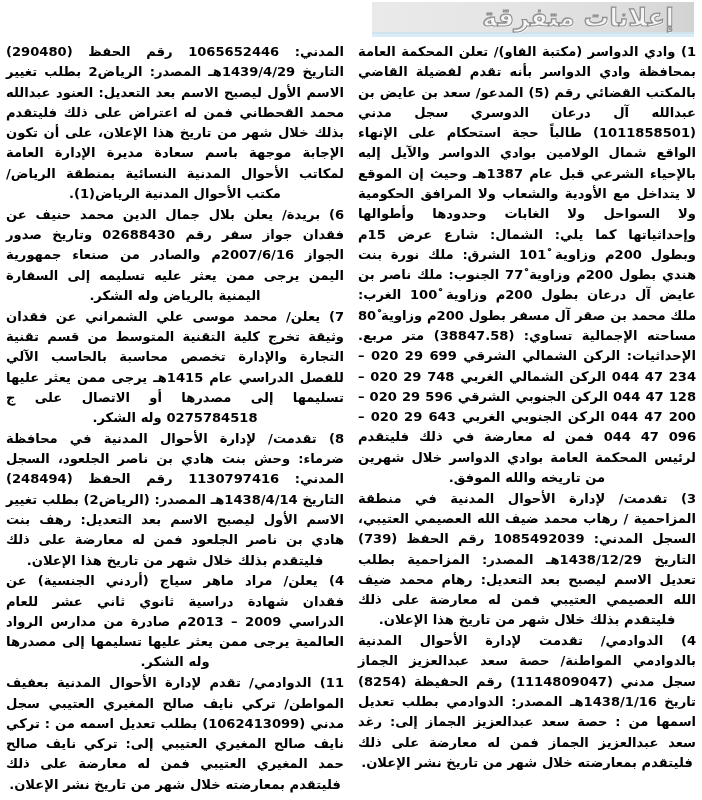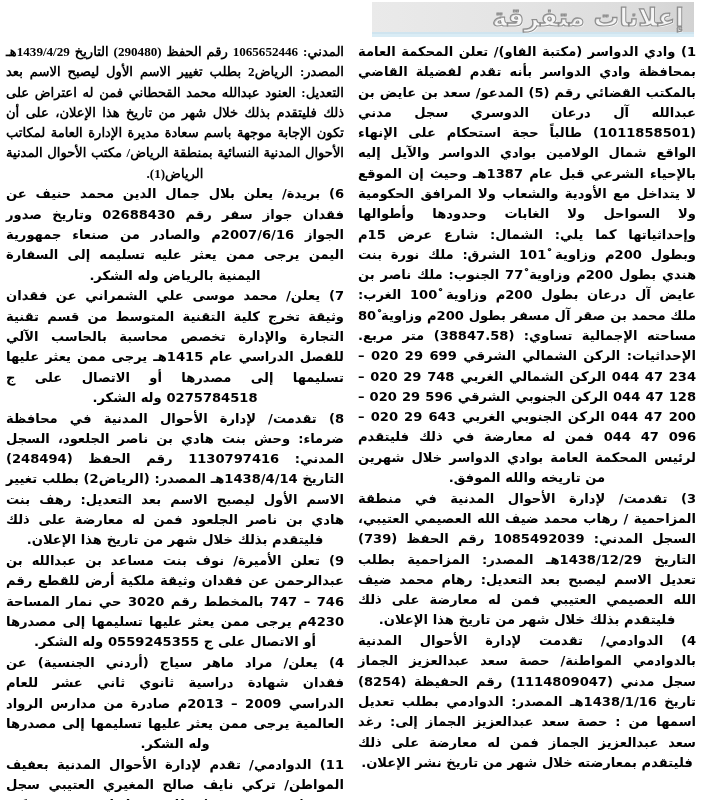--- a/index.html
+++ b/index.html
@@ -30,21 +30,21 @@
     top: 2px;
     right: 0;
     width: 322px;
     height: 32px;
     background: linear-gradient(to left, #d2d2d2 0%, #dcdcdc 18%, #e4e4e4 55%, #eaeaea 100%);
     border-bottom: 2px solid #cfe4ef;
     box-sizing: border-box;
     display: flex;
     align-items: center;
     justify-content: flex-start;
-    padding-right: 12px;
+    padding-right: 22px;
   }
   .banner-title {
     font-family: "DejaVu Sans", "Liberation Sans", sans-serif;
     font-size: 25px;
     font-weight: 700;
     letter-spacing: 0.5px;
     color: transparent;
     -webkit-text-stroke: 1.1px #8d8d8d;
     text-shadow:
        1px 1px 0 rgba(255,255,255,0.85),
@@ -82,21 +82,20 @@
     font-size: 13.1px;
     line-height: 1.55;
     text-align: justify;
     text-align-last: center;
     margin: 0 0 0.5px 0;
     word-spacing: 0.2px;
     font-weight: 600;
   }
   .ad.cont {
     text-indent: 0;
-    font-family: Liberation Serif, serif;
   }
   .num {
     font-weight: 600;
     unicode-bidi: isolate;
   }
 </style>
 </head>
 <body>
 
 <div class="banner-wrap">
@@ -135,24 +134,20 @@
     </p>
     <p class="ad">
       <span class="num">7)</span>
       <span>يعلن/ محمد موسى علي الشمراني عن فقدان وثيقة تخرج كلية التقنية المتوسط من قسم تقنية التجارة والإدارة تخصص محاسبة بالحاسب الآلي للفصل الدراسي عام 1415هـ يرجى ممن يعثر عليها تسليمها إلى مصدرها أو الاتصال على ج 0275784518 وله الشكر.</span>
     </p>
     <p class="ad">
       <span class="num">8)</span>
       <span>تقدمت/ لإدارة الأحوال المدنية في محافظة ضرماء: وحش بنت هادي بن ناصر الجلعود، السجل المدني: 1130797416 رقم الحفظ (248494) التاريخ 1438/4/14هـ المصدر: (الرياض2) بطلب تغيير الاسم الأول ليصبح الاسم بعد التعديل: رهف بنت هادي بن ناصر الجلعود فمن له معارضة على ذلك فليتقدم بذلك خلال شهر من تاريخ هذا الإعلان.</span>
     </p>
     <p class="ad">
-      <span class="num">9)</span>
-      <span>تعلن الأميرة/ نوف بنت مساعد بن عبدالله بن عبدالرحمن عن فقدان وثيقة ملكية أرض للقطع رقم 746 – 747 بالمخطط رقم 3020 حي نمار المساحة 4230م يرجى ممن يعثر عليها تسليمها إلى مصدرها أو الاتصال على ج 0559245355 وله الشكر.</span>
-    </p>
-    <p class="ad">
       <span class="num">4)</span>
       <span>يعلن/ مراد ماهر سياج (أردني الجنسية) عن فقدان شهادة دراسية ثانوي ثاني عشر للعام الدراسي 2009 – 2013م صادرة من مدارس الرواد العالمية يرجى ممن يعثر عليها تسليمها إلى مصدرها وله الشكر.</span>
     </p>
     <p class="ad">
       <span class="num">11)</span>
       <span>الدوادمي/ تقدم لإدارة الأحوال المدنية بعفيف المواطن/ تركي نايف صالح المغيري العتيبي سجل مدني (1062413099) بطلب تعديل اسمه من : تركي نايف صالح المغيري العتيبي إلى: تركي نايف صالح حمد المغيري العتيبي فمن له معارضة على ذلك فليتقدم بمعارضته خلال شهر من تاريخ نشر الإعلان.</span>
     </p>
   </div>
 
 </div>

